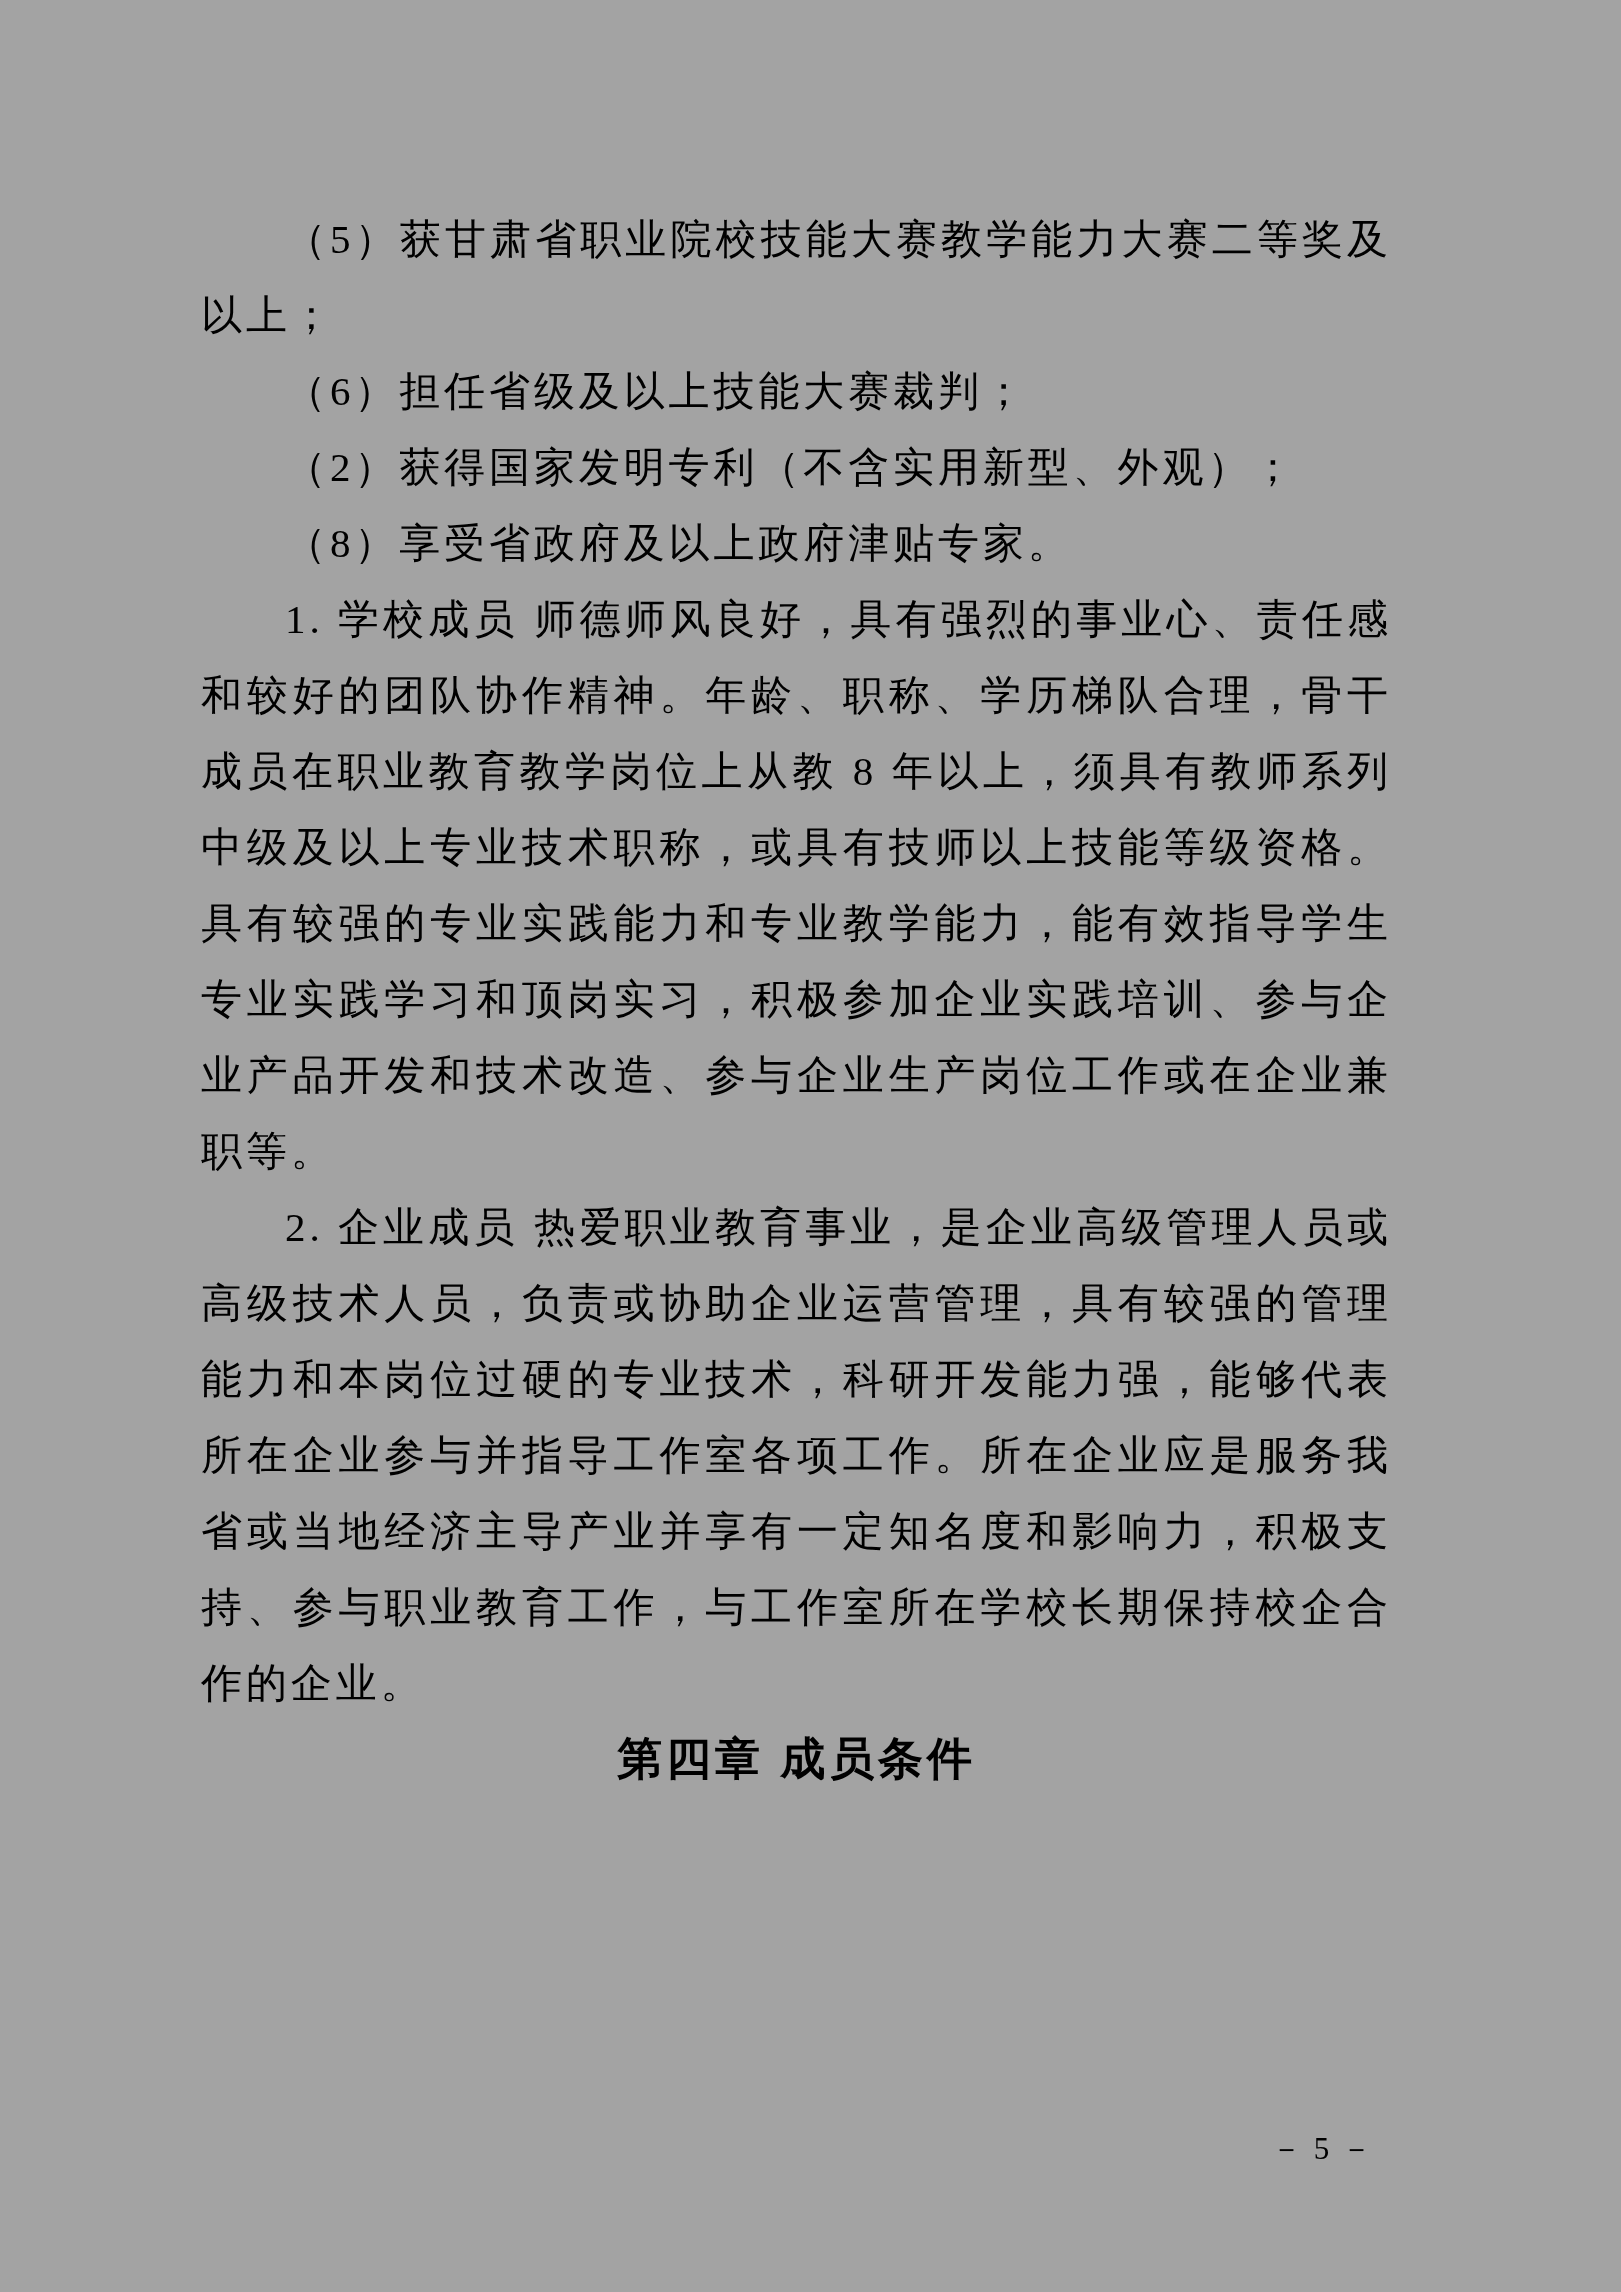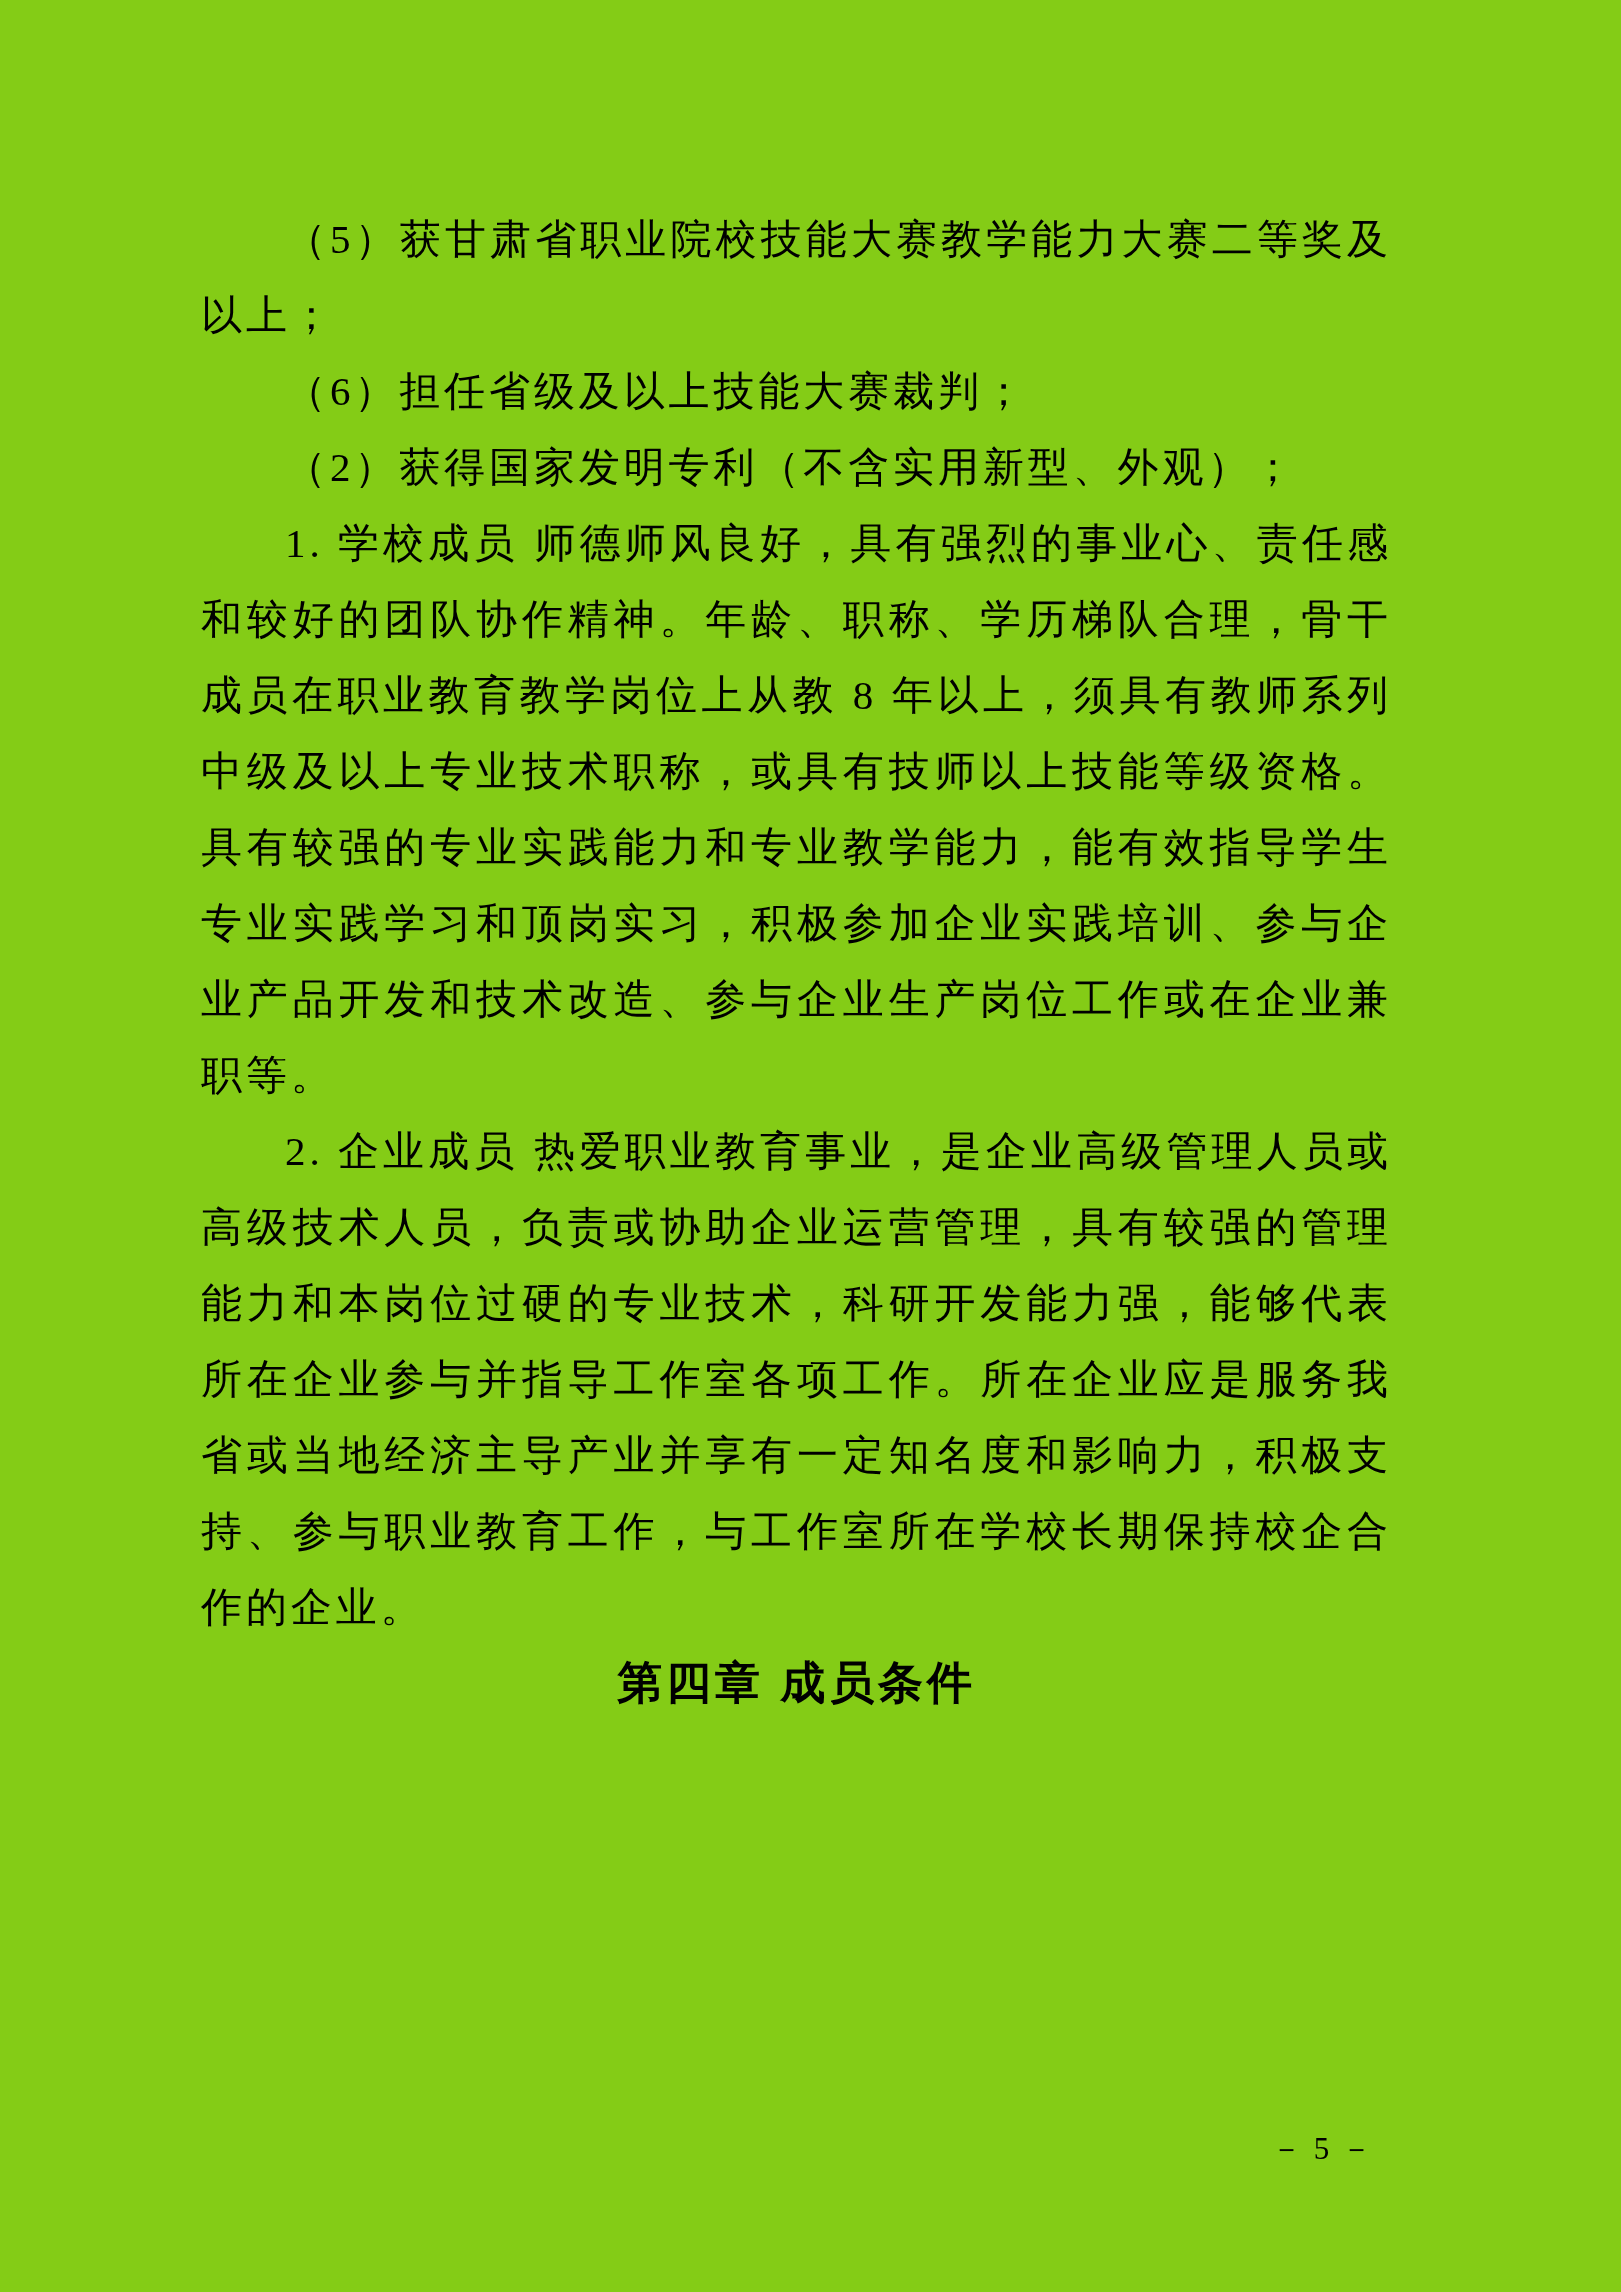--- a/index.html
+++ b/index.html
@@ -4,21 +4,21 @@
 <style>
   html, body {
     margin: 0;
     padding: 0;
     background: #ffffff;
   }
   .page {
     position: relative;
     width: 1621px;
     height: 2293px;
-    background: #84cc16;
+    background: #a3a3a3;
     overflow: hidden;
     font-family: "Liberation Serif", "DejaVu Serif", serif;
     color: #000000;
   }
   .content {
     position: absolute;
     left: 201px;
     top: 201px;
     width: 1191px;
   }
@@ -66,20 +66,21 @@
 
 <div class="page">
   <div class="content">
 
     <p class="body-par indent">（5）获甘肃省职业院校技能大赛教学能力大赛二等奖及以上；</p>
 
     <p class="body-par indent">（6）担任省级及以上技能大赛裁判；</p>
 
     <p class="body-par indent">（2）获得国家发明专利（不含实用新型、外观）；</p>
 
+    <p class="body-par indent">（8）享受省政府及以上政府津贴专家。</p>
 
 
     <p class="body-par indent"><span class="lead">1. 学校成员</span><span>师德师风良好，具有强烈的事业心、责任感和较好的团队协作精神。年龄、职称、学历梯队合理，骨干成员在职业教育教学岗位上从教 8 年以上，须具有教师系列中级及以上专业技术职称，或具有技师以上技能等级资格。具有较强的专业实践能力和专业教学能力，能有效指导学生专业实践学习和顶岗实习，积极参加企业实践培训、参与企业产品开发和技术改造、参与企业生产岗位工作或在企业兼职等。</span></p>
 
     <p class="body-par indent"><span class="lead">2. 企业成员</span><span>热爱职业教育事业，是企业高级管理人员或高级技术人员，负责或协助企业运营管理，具有较强的管理能力和本岗位过硬的专业技术，科研开发能力强，能够代表所在企业参与并指导工作室各项工作。所在企业应是服务我省或当地经济主导产业并享有一定知名度和影响力，积极支持、参与职业教育工作，与工作室所在学校长期保持校企合作的企业。</span></p>
 
     <p class="chapter">第四章 成员条件</p>
 
   </div>
 

